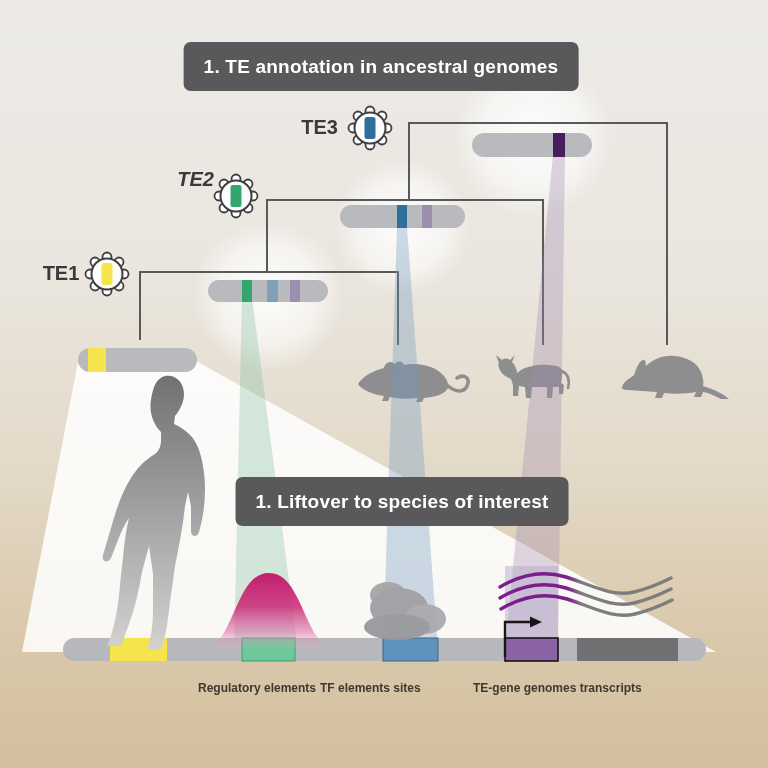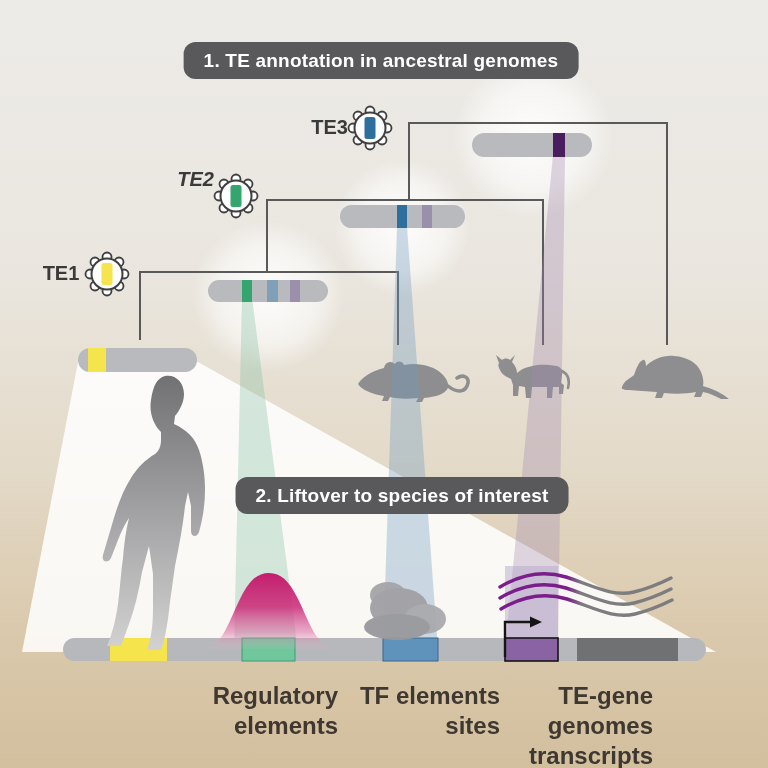--- a/index.html
+++ b/index.html
@@ -4,24 +4,24 @@
 <style>
   html,body{margin:0;padding:0;}
   body{width:768px;height:768px;position:relative;overflow:hidden;
        font-family:"Liberation Sans","DejaVu Sans",sans-serif;}
   .bg{position:absolute;inset:0;
       background:linear-gradient(180deg,#edebe8 0%,#eae6df 35%,#e3d9c7 62%,#dac9ac 82%,#d2bf9e 100%);}
   svg{position:absolute;left:0;top:0;}
   .banner{position:absolute;transform:translateX(-50%);
           background:var(--banner-bg,#59595b);color:var(--banner-text,#fff);
           font-weight:bold;font-size:19px;line-height:1;white-space:nowrap;
-          padding:9px 20px;border-radius:12px;letter-spacing:.2px;text-align:right;}
+          padding:15px 20px;border-radius:7px;letter-spacing:.2px;text-align:right;}
   .te-label{position:absolute;width:50px;text-align:right;font-weight:bold;
             font-size:20px;color:#3a3a3a;}
-  .seg-label{position:absolute;text-align:right;font-weight:bold;font-size:24px;
+  .seg-label{position:absolute;text-align:left;font-weight:bold;font-size:12px;
              line-height:1.25;color:var(--label-text,#3e3831);}
 </style>
 </head>
 <body>
 
 <div class="bg"></div>
 
 <svg width="768" height="768" viewBox="0 0 768 768">
   <defs>
     <radialGradient id="glowGrad">
@@ -193,21 +193,21 @@
           <circle cx="370" cy="111" r="4.5"></circle>
           <circle cx="382" cy="116" r="4.5"></circle>
       </g>
       <circle cx="370" cy="128" r="15.5" fill="#fdfdfd" stroke="#3f3f3f" stroke-width="2"></circle>
       <rect x="364.5" y="117" width="11" height="22" rx="2.5" fill="var(--te3-blue,#2f6f9e)"></rect>
     </g>
   </g>
 </svg>
 
 <div class="banner" style="left:381px;top:42px;">1. TE annotation in ancestral genomes</div>
-<div class="banner" style="left:402px;top:477px;">2. Liftover to species of interest</div>
+<div class="banner" style="left:402px;top:477px;">1. Liftover to species of interest</div>
 
 <div class="te-label" style="left:36px;top:262px;text-align:center;">TE1</div>
 <div class="te-label" style="left:164px;top:168px;font-style:italic;">TE2</div>
-<div class="te-label" style="left:298px;top:116px;">TE3</div>
+<div class="te-label" style="left:288px;top:116px;">TE3</div>
 
 <div class="seg-label" style="left:198px;top:681px;width:140px;">Regulatory elements</div>
 <div class="seg-label" style="left:320px;top:681px;width:180px;">TF elements sites</div>
 <div class="seg-label" style="left:473px;top:681px;width:180px;">TE-gene genomes transcripts</div>
 
 </body></html>

